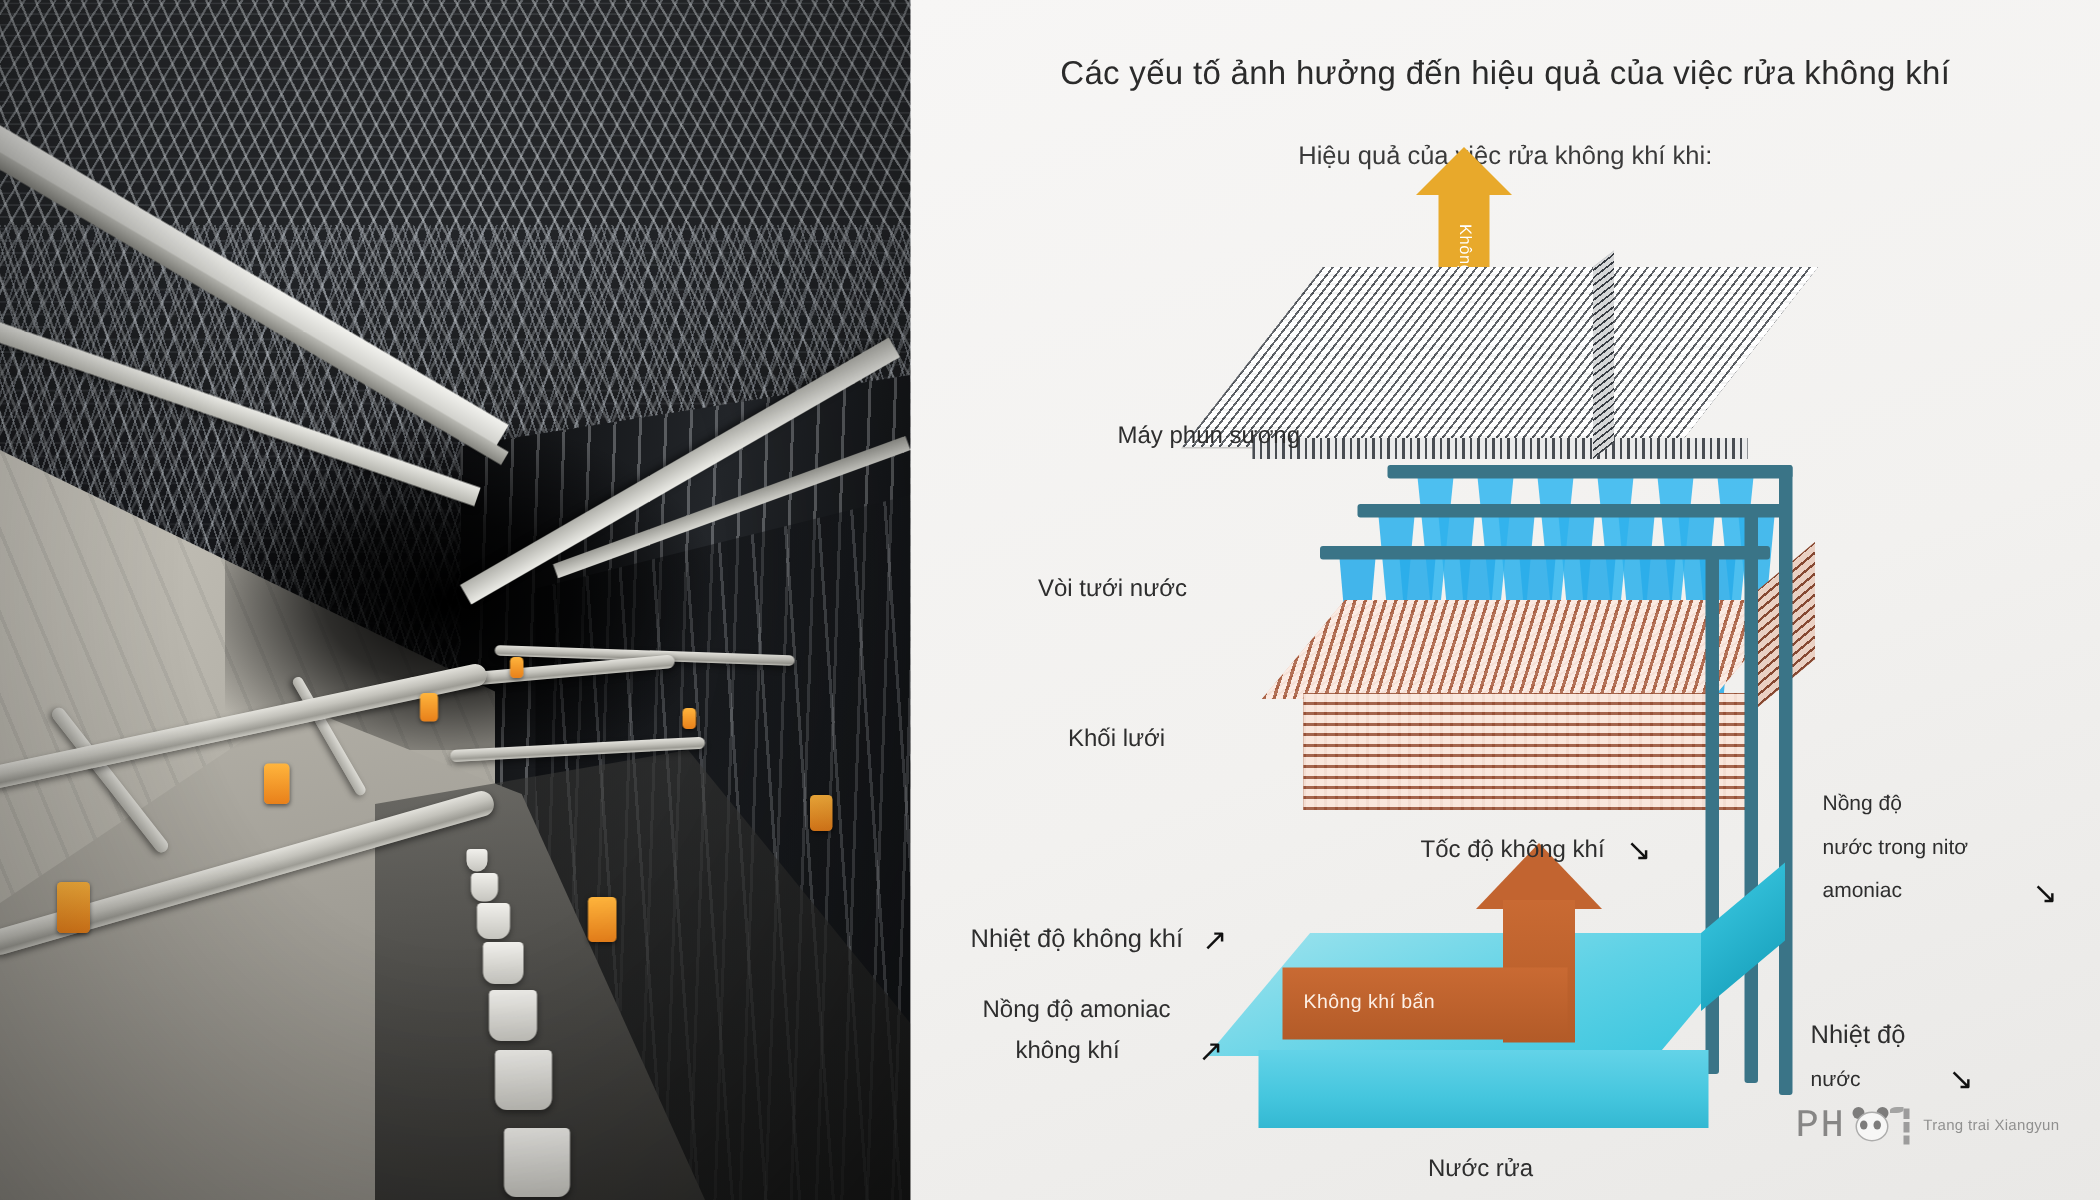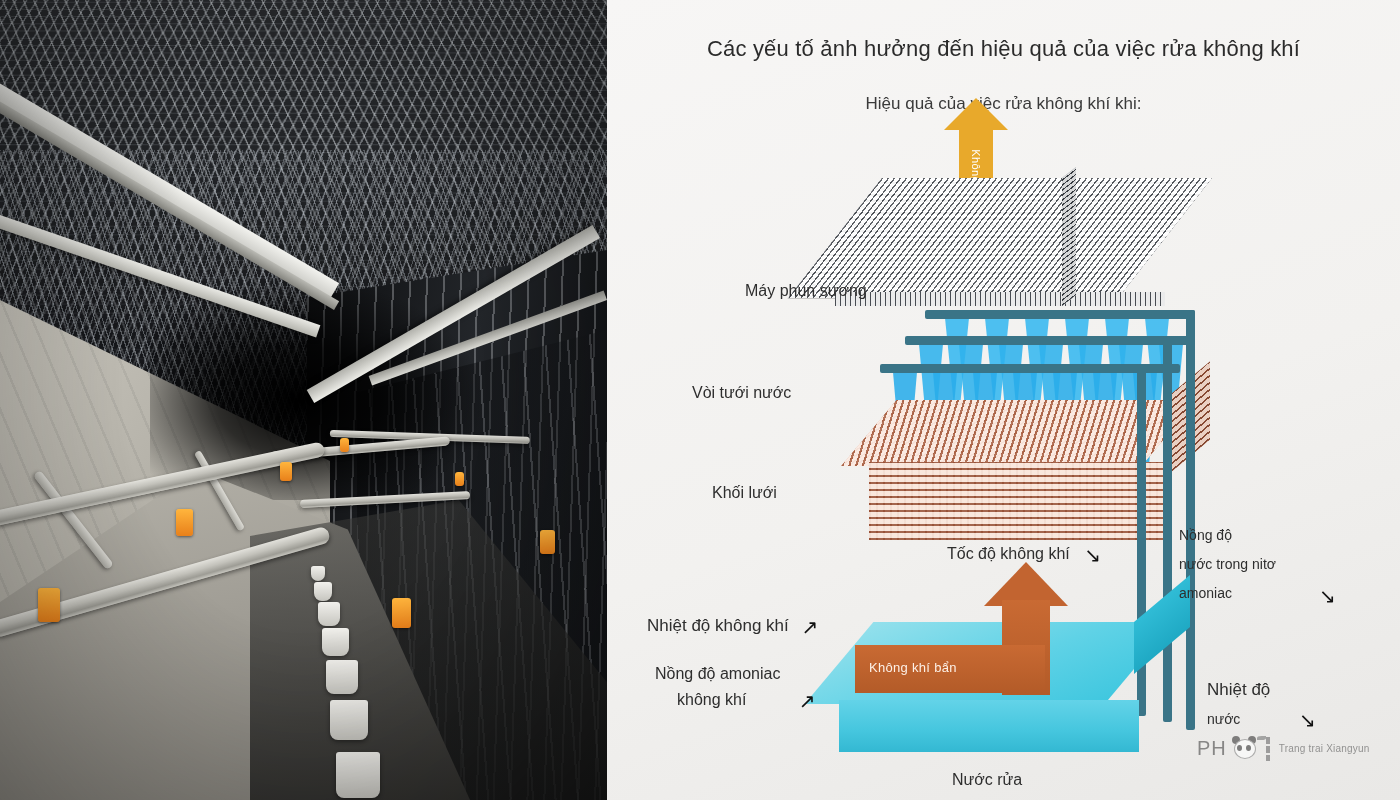--- a/index.html
+++ b/index.html
@@ -255,21 +255,21 @@
   }
 
   
   .lab{position:absolute;font-size:16px;color:#2e2e2e;line-height:1.5;}
   .lab-sm{font-size:14px;}
   .lab-lg{font-size:17px;}
   .arr{font-size:20px;color:#111;display:inline-block;vertical-align:middle;}
 
   
   .logo{position:absolute;left:590px;top:735px;display:flex;align-items:center;gap:4px;opacity:.62;}
-  .logo-ph{font-size:20px;color:#4a4a4a;letter-spacing:1px;}
+  .logo-ph{font-size:26px;color:#4a4a4a;letter-spacing:1px;font-family:Liberation Mono, monospace;}
   .panda{position:relative;width:26px;height:24px;}
   .panda .head{position:absolute;left:3px;top:3px;width:20px;height:18px;border-radius:50%;background:#fff;border:1px solid #888;}
   .panda .ear-l{position:absolute;left:1px;top:0;width:8px;height:8px;border-radius:50%;background:#3a3a3a;}
   .panda .ear-r{position:absolute;right:1px;top:0;width:8px;height:8px;border-radius:50%;background:#3a3a3a;}
   .panda .eye-l{position:absolute;left:6px;top:9px;width:5px;height:6px;border-radius:50%;background:#3a3a3a;}
   .panda .eye-r{position:absolute;right:6px;top:9px;width:5px;height:6px;border-radius:50%;background:#3a3a3a;}
   .bamboo{position:relative;width:14px;height:26px;}
   .bamboo i{position:absolute;left:5px;width:4px;background:#6e6e6e;}
   .bamboo .s1{top:2px;height:7px;}
   .bamboo .s2{top:11px;height:7px;}
@@ -378,39 +378,39 @@
 
     <div class="dirty-head"></div>
     <div class="dirty-stem"></div>
     <div class="dirty-band"></div>
     <div class="dirty-label">Không khí bẩn</div>
 
     <div class="lab" style="left:98px;top:279px;margin-left:40px;">Máy phun sương</div>
     <div class="lab" style="left:85px;top:381px;">Vòi tưới nước</div>
     <div class="lab" style="left:105px;top:481px;">Khối lưới</div>
 
-    <div class="lab" style="left:340px;top:540px;">
+    <div class="lab" style="left:340px;top:552px;">
       <span>Tốc độ không khí</span>
       <span class="arr" style="margin-left:10px;">↘</span>
     </div>
 
     <div class="lab lab-lg" style="left:40px;top:612px;">
       <span>Nhiệt độ không khí</span>
       <span class="arr" style="margin-left:8px;">↗</span>
     </div>
 
     <div class="lab" style="left:48px;top:662px;">
       <div>Nồng độ amoniac</div>
       <div style="margin-left:22px;">
         <span>không khí</span>
         <span class="arr" style="margin-left:48px;">↗</span>
       </div>
     </div>
 
-    <div class="lab lab-sm" style="left:572px;top:525px;width:185px;">
+    <div class="lab lab-sm" style="left:608px;top:525px;width:185px;">
       <div>Nồng độ</div>
       <div style="margin-top:8px;">nước trong nitơ</div>
       <div style="margin-top:8px;position:relative;">
         <span>amoniac</span>
         <span class="arr" style="position:absolute;left:140px;top:-2px;">↘</span>
       </div>
     </div>
 
     <div class="lab lab-lg" style="left:600px;top:677px;width:185px;">
       <div>Nhiệt độ</div>

